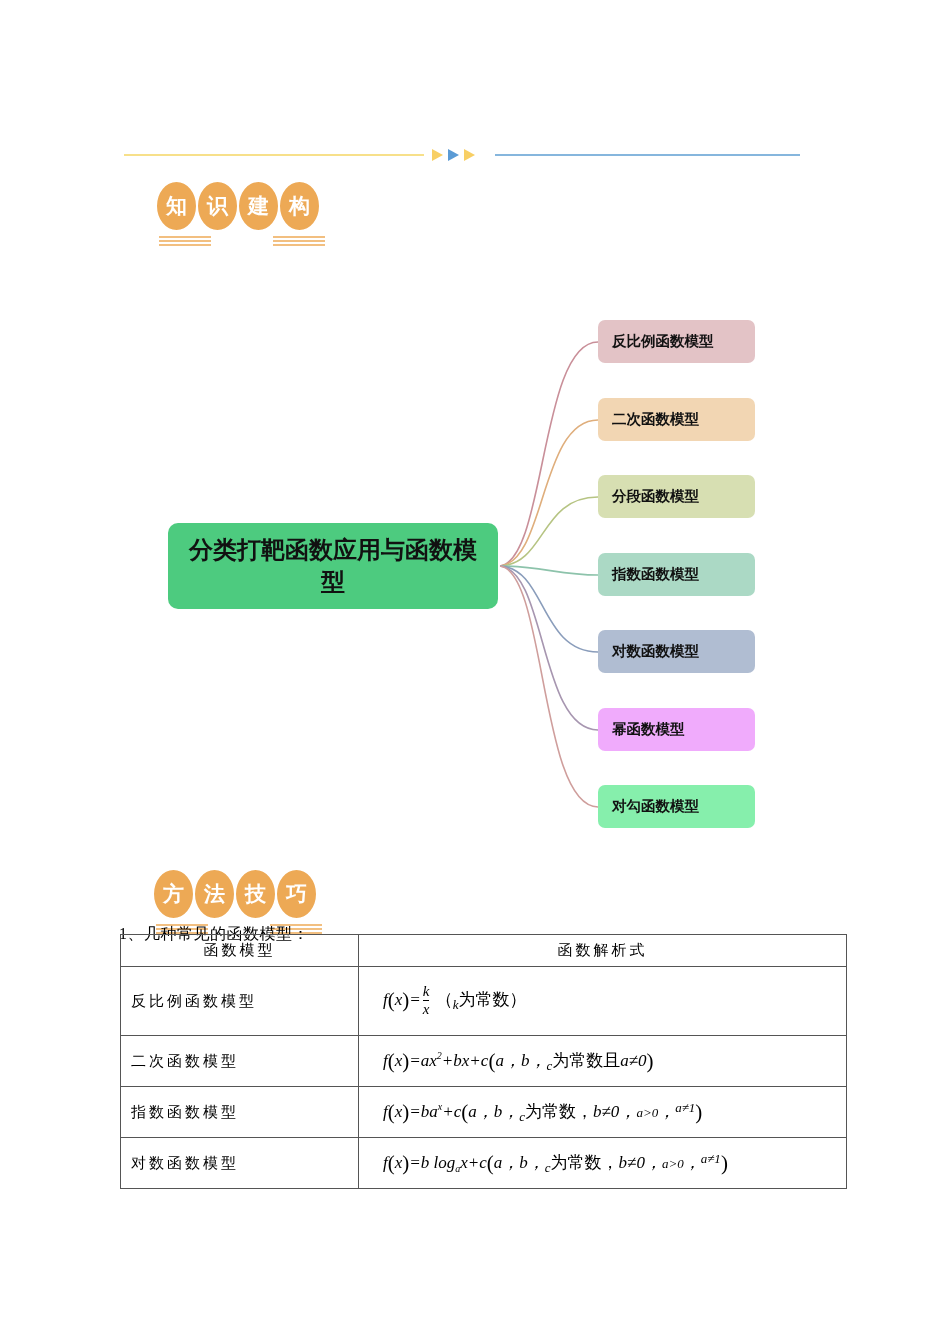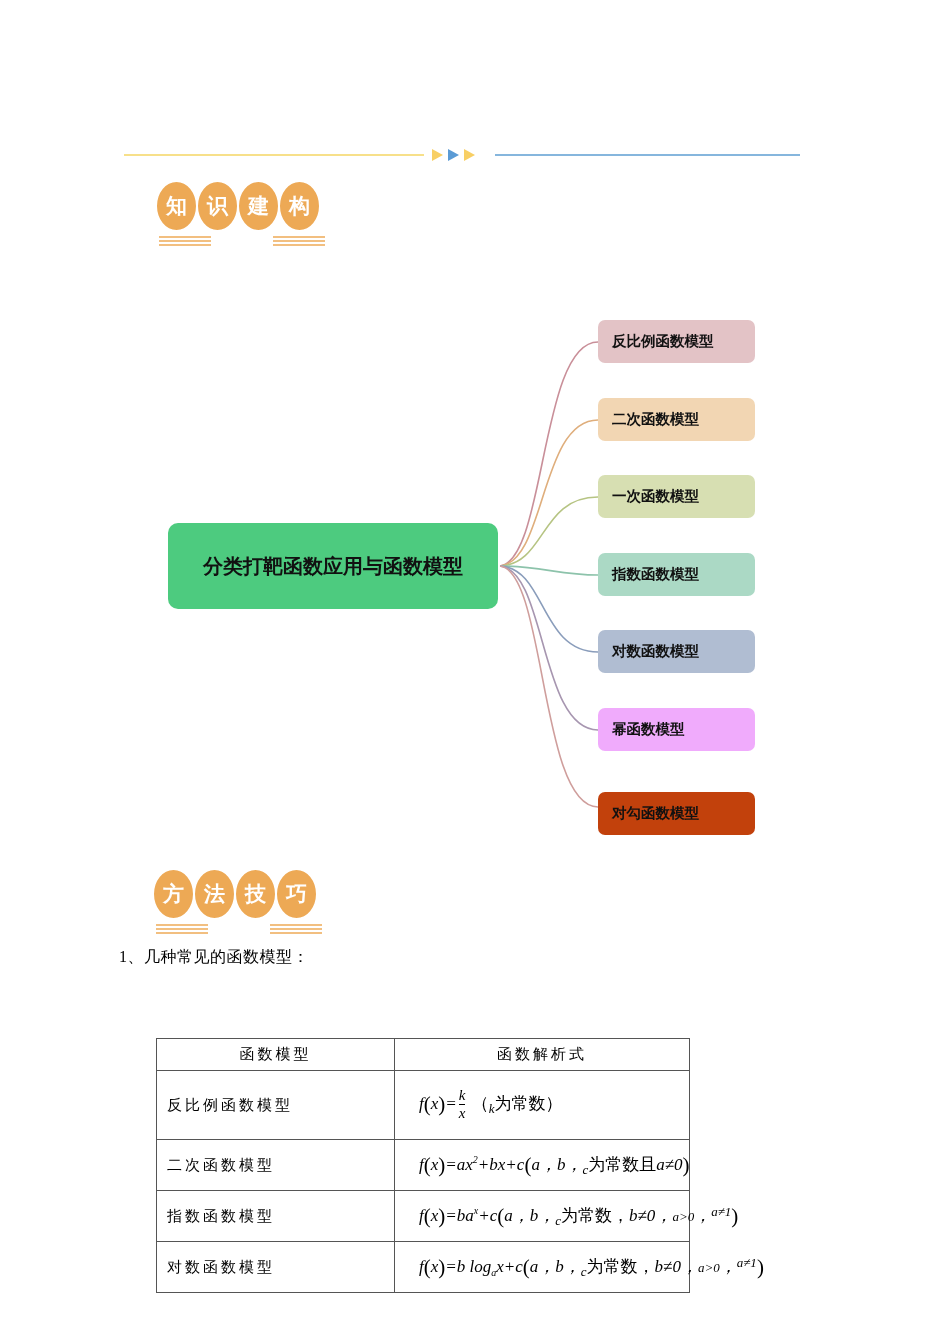--- a/index.html
+++ b/index.html
@@ -119,21 +119,21 @@
     width: 330px; height: 86px;
     background: #4dcb7f;
     border-radius: 10px;
     display: flex;
     align-items: center;
     justify-content: center;
     text-align: center;
     color: #111111;
     font-family: "DejaVu Sans", "Liberation Sans", sans-serif;
     font-weight: bold;
-    font-size: 20px;
+    font-size: 24px;
     line-height: 1.35;
     padding: 4px 14px;
     box-sizing: border-box;
   }
   .branch-node {
     position: absolute;
     left: 598px;
     width: 157px; height: 43px;
     border-radius: 7px;
     display: flex;
@@ -142,32 +142,31 @@
     box-sizing: border-box;
     color: #111111;
     font-family: "DejaVu Sans", "Liberation Sans", sans-serif;
     font-weight: bold;
     font-size: 14.5px;
   }
 
   
   #methods-heading {
     position: absolute;
-    left: 119px; top: 947px;
+    left: 119px; top: 924px;
     font-size: 16px;
     letter-spacing: .5px;
   }
 
   #model-table {
     position: absolute;
-    left: 120px; top: 1038px;
-    width: 534px;
+    left: 120px; top: 934px;
+    width: 727px;
     border-collapse: collapse;
     table-layout: fixed;
-    margin-left: 36px;
   }
   #model-table td {
     border: 1px solid #555555;
     vertical-align: middle;
     font-size: 15px;
   }
   #model-table td.c-name {
     width: 217px;
     padding: 6px 10px;
     letter-spacing: 3px;
@@ -268,25 +267,25 @@
     <path d="M500,276 C540,276 560,285 598,285" fill="none" stroke="#8dc3ab" stroke-width="1.6"></path>
     <path d="M500,276 C546,278 540,362 598,362" fill="none" stroke="#8a9dbb" stroke-width="1.6"></path>
     <path d="M500,276 C546,280 540,440 598,440" fill="none" stroke="#a796b0" stroke-width="1.6"></path>
     <path d="M500,276 C546,282 540,517 598,517" fill="none" stroke="#cf9e9c" stroke-width="1.6"></path>
   </svg>
 
   <div id="center-node">分类打靶函数应用与函数模型</div>
 
   <div class="branch-node" style="top:30px;  background:#e3c3c6;">反比例函数模型</div>
   <div class="branch-node" style="top:108px; background:#f2d6b3;">二次函数模型</div>
-  <div class="branch-node" style="top:185px; background:#d7dfb2;">一次函数模型</div>
+  <div class="branch-node" style="top:185px; background:#d7dfb2;">分段函数模型</div>
   <div class="branch-node" style="top:263px; background:#abd9c5;">指数函数模型</div>
   <div class="branch-node" style="top:340px; background:#b0bdd2;">对数函数模型</div>
   <div class="branch-node" style="top:418px; background:#f0abfc;">幂函数模型</div>
-  <div class="branch-node" style="top:495px; background:#c2410c;margin-top:7px;">对勾函数模型</div>
+  <div class="branch-node" style="top:495px; background:#86efac;">对勾函数模型</div>
 </div>
 
 <div class="badge" id="badge-methods">
   <div class="badge-ovals">
     <div class="badge-oval">方</div>
     <div class="badge-oval">法</div>
     <div class="badge-oval">技</div>
     <div class="badge-oval">巧</div>
   </div>
   <div class="badge-underline">

